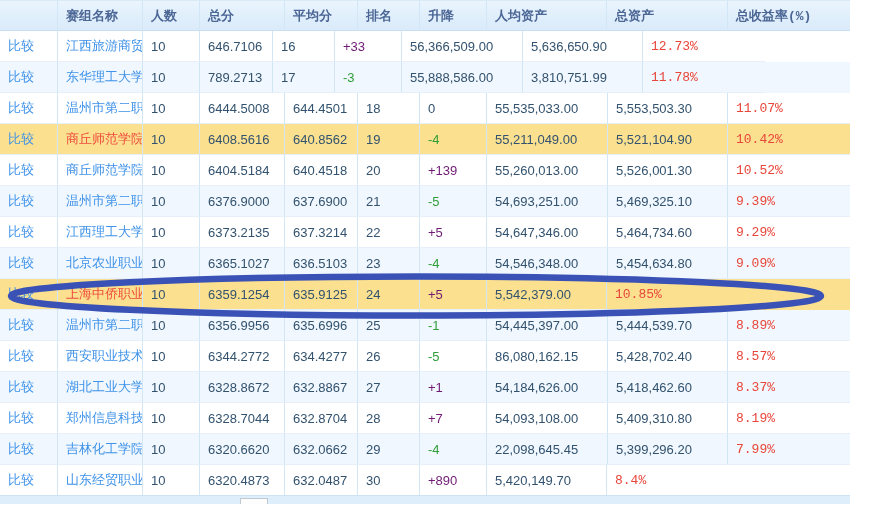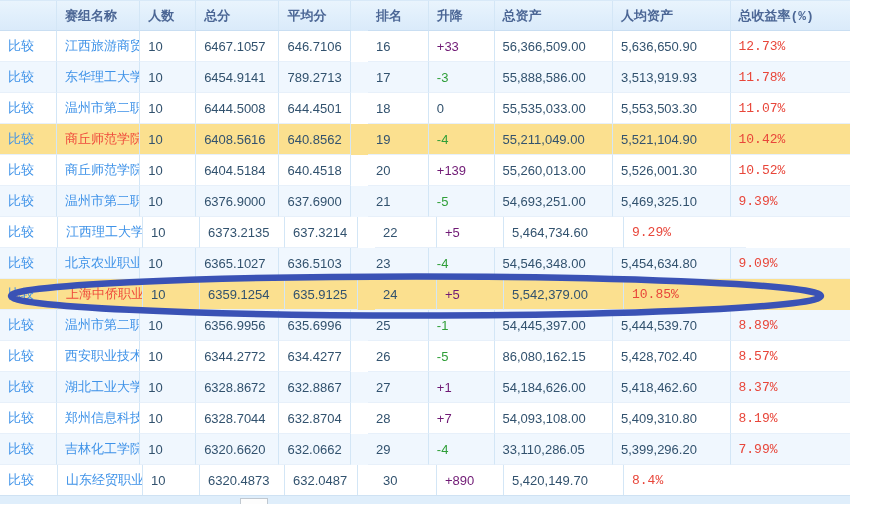--- a/index.html
+++ b/index.html
@@ -16,21 +16,21 @@
   .cell { height: 100%; display: flex; align-items: center; padding-left: 8px;
           border-right: 1px solid #d3e6f6; border-bottom: 1px solid #e7f0fa;
           overflow: hidden; white-space: nowrap; color: #32526e; }
   .row.header .cell { color: #4b6695; font-weight: bold; border-bottom: 1px solid #c9def2; }
 
   .c0 { width: 58px; text-align: right; }
   .c1 { width: 85px; }
   .c2 { width: 57px; }
   .c3 { width: 85px; }
   .c4 { width: 73px; }
-  .c5 { width: 62px; margin-left: 17px; }
+  .c5 { width: 62px; }
   .c6 { width: 67px; }
   .c7 { width: 121px; }
   .c8 { width: 120px; }
   .c9 { width: 122px; border-right: none; font-family: Liberation Mono, monospace; }
 
   .link { color: #3e92e8; text-decoration: none; cursor: pointer; }
   .name { display: inline-block; max-width: 76px; overflow: hidden; white-space: nowrap; }
   .red-name { color: #ef4b3c; }
   .up { color: #701a75; }
   .down { color: #2f9e38; }
@@ -51,55 +51,53 @@
 <div class="page">
   <div class="tbl">
     <div class="row header">
       <div class="cell c0"></div>
       <div class="cell c1">赛组名称</div>
       <div class="cell c2">人数</div>
       <div class="cell c3">总分</div>
       <div class="cell c4">平均分</div>
       <div class="cell c5">排名</div>
       <div class="cell c6">升降</div>
+      <div class="cell c8">人均资产</div>
       <div class="cell c7">总资产</div>
-      <div class="cell c8">人均资产</div>
       <div class="cell c9">总收益率(%)</div>
     </div>
     <div id="rows">
         <div class="row">
     <div class="cell c0">
             <a class="link">比较</a>
           </div>
     <div class="cell c1">
             <a class="link name">江西旅游商贸职</a>
           </div>
     <div class="cell c2">10</div>
-    <div class="cell c3">6467.1057</div>
     <div class="cell c4">646.7106</div>
     <div class="cell c5">16</div>
     <div class="cell c6 up">+33</div>
     <div class="cell c7">56,366,509.00</div>
     <div class="cell c8">5,636,650.90</div>
     <div class="cell c9 pct">12.73%</div>
   </div>
         <div class="row alt">
     <div class="cell c0">
             <a class="link">比较</a>
           </div>
     <div class="cell c1">
             <a class="link name">东华理工大学云</a>
           </div>
     <div class="cell c2">10</div>
-    <div class="cell c3">6454.9141</div>
     <div class="cell c4">789.2713</div>
     <div class="cell c5">17</div>
     <div class="cell c6 down">-3</div>
     <div class="cell c7">55,888,586.00</div>
-    <div class="cell c8">3,513,919.93</div>
+    <div class="cell c8">3,810,751.99</div>
     <div class="cell c9 pct">11.78%</div>
   </div>
         <div class="row">
     <div class="cell c0">
             <a class="link">比较</a>
           </div>
     <div class="cell c1">
             <a class="link name">温州市第二职业</a>
           </div>
     <div class="cell c2">10</div>
@@ -164,20 +162,21 @@
             <a class="link">比较</a>
           </div>
     <div class="cell c1">
             <a class="link name">江西理工大学应</a>
           </div>
     <div class="cell c2">10</div>
     <div class="cell c3">6373.2135</div>
     <div class="cell c4">637.3214</div>
     <div class="cell c5">22</div>
     <div class="cell c6 up">+5</div>
+    <div class="cell c7">54,647,346.00</div>
     <div class="cell c8">5,464,734.60</div>
     <div class="cell c9 pct">9.29%</div>
   </div>
         <div class="row alt">
     <div class="cell c0">
             <a class="link">比较</a>
           </div>
     <div class="cell c1">
             <a class="link name">北京农业职业学</a>
           </div>
@@ -274,21 +273,21 @@
             <a class="link">比较</a>
           </div>
     <div class="cell c1">
             <a class="link name">吉林化工学院2</a>
           </div>
     <div class="cell c2">10</div>
     <div class="cell c3">6320.6620</div>
     <div class="cell c4">632.0662</div>
     <div class="cell c5">29</div>
     <div class="cell c6 down">-4</div>
-    <div class="cell c7">33,110,286.05</div>
+    <div class="cell c7">22,098,645.45</div>
     <div class="cell c8">5,399,296.20</div>
     <div class="cell c9 pct">7.99%</div>
   </div>
         <div class="row">
     <div class="cell c0">
             <a class="link">比较</a>
           </div>
     <div class="cell c1">
             <a class="link name">山东经贸职业学</a>
           </div>

